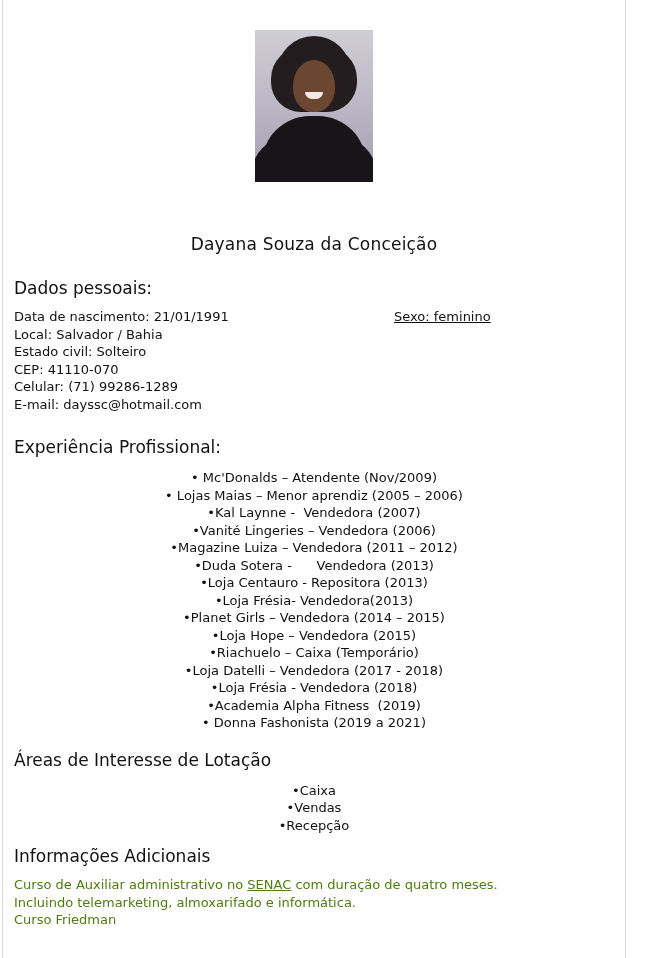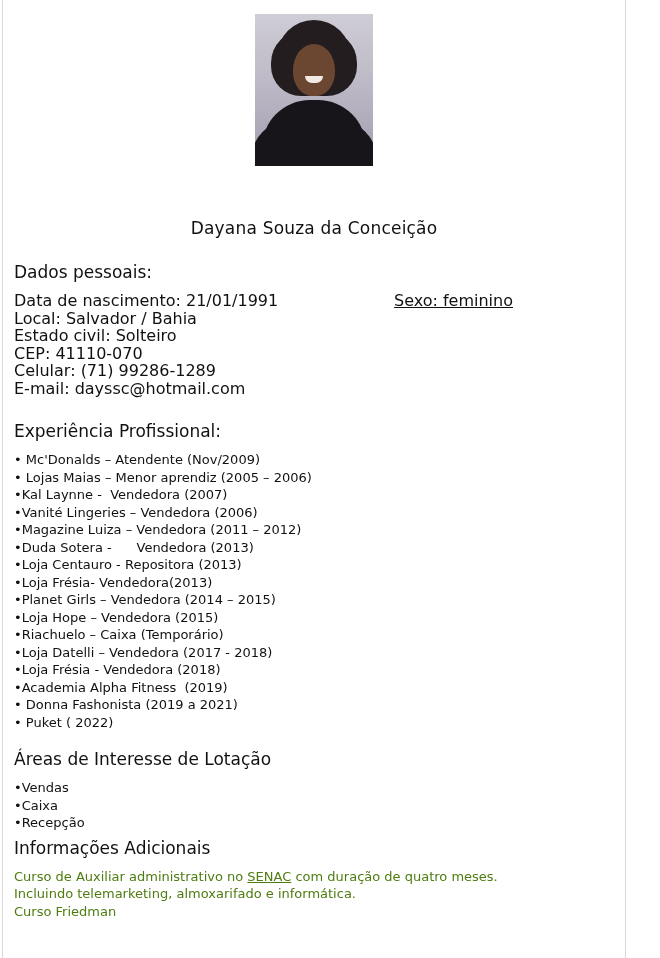--- a/index.html
+++ b/index.html
@@ -14,21 +14,21 @@
     position: relative;
     font-family: "DejaVu Sans", sans-serif;
     color: #1a1a1a;
     overflow: hidden;
   }
   .page {
     position: relative;
     width: 628px;
     height: 958px;
     box-sizing: border-box;
-    padding: 0 8px 0 8px;
+    padding: 16px 8px 0 8px;
     background: #fff;
   }
   
   .edge-left, .edge-right {
     position: absolute;
     top: 0;
     width: 1px;
     height: 958px;
     background: #d8d8d8;
   }
@@ -122,39 +122,40 @@
   h2.section {
     font-size: 17px;
     font-weight: 400;
     margin: 24px 0 10px 0;
     color: #111;
   }
   h2.section.tight { margin-top: 18px; }
 
   .row-personal {
     position: relative;
-    font-size: 16px;
+    font-size: 13px;
     line-height: 17.5px;
     color: #111;
   }
   .row-personal .line { white-space: pre; }
   .sexo {
     position: absolute;
     left: 380px;
     top: 0;
     text-decoration: underline;
   }
 
   ul.plain {
     list-style: none;
-    margin: 0;
+    margin: 12px;
     padding: 0;
     font-size: 13px;
     line-height: 17.5px;
     color: #111;
+    text-align: center;
   }
   ul.plain li { white-space: pre; }
 
   .extra-line {
     font-size: 13px;
     line-height: 17.5px;
     color: #4d7c0f;
   }
   .underline { text-decoration: underline; }
   .nowrap { white-space: pre; }
@@ -205,27 +206,26 @@
       <li>•Duda Sotera -      Vendedora (2013)</li>
       <li>•Loja Centauro - Repositora (2013)</li>
       <li>•Loja Frésia- Vendedora(2013)</li>
       <li>•Planet Girls – Vendedora (2014 – 2015)</li>
       <li>•Loja Hope – Vendedora (2015)</li>
       <li>•Riachuelo – Caixa (Temporário)</li>
       <li>•Loja Datelli – Vendedora (2017 - 2018)</li>
       <li>•Loja Frésia - Vendedora (2018)</li>
       <li>•Academia Alpha Fitness  (2019)</li>
       <li>• Donna Fashonista (2019 a 2021)</li>
-      <li>• Puket ( 2022)</li>
     </ul>
 
     <h2 class="section tight">Áreas de Interesse de Lotação</h2>
     <ul class="plain">
+      <li>•Caixa</li>
       <li>•Vendas</li>
-      <li>•Caixa</li>
       <li>•Recepção</li>
     </ul>
 
     <h2 class="section tight" style="margin-top:6px;">Informações Adicionais</h2>
     <div class="extra-line nowrap"><span>Curso de Auxiliar administrativo no </span><span class="underline">SENAC</span><span> com duração de quatro meses.</span></div>
     <div class="extra-line">Incluindo telemarketing, almoxarifado e informática.</div>
     <div class="extra-line">Curso Friedman</div>
 
   </div>
 </div>

